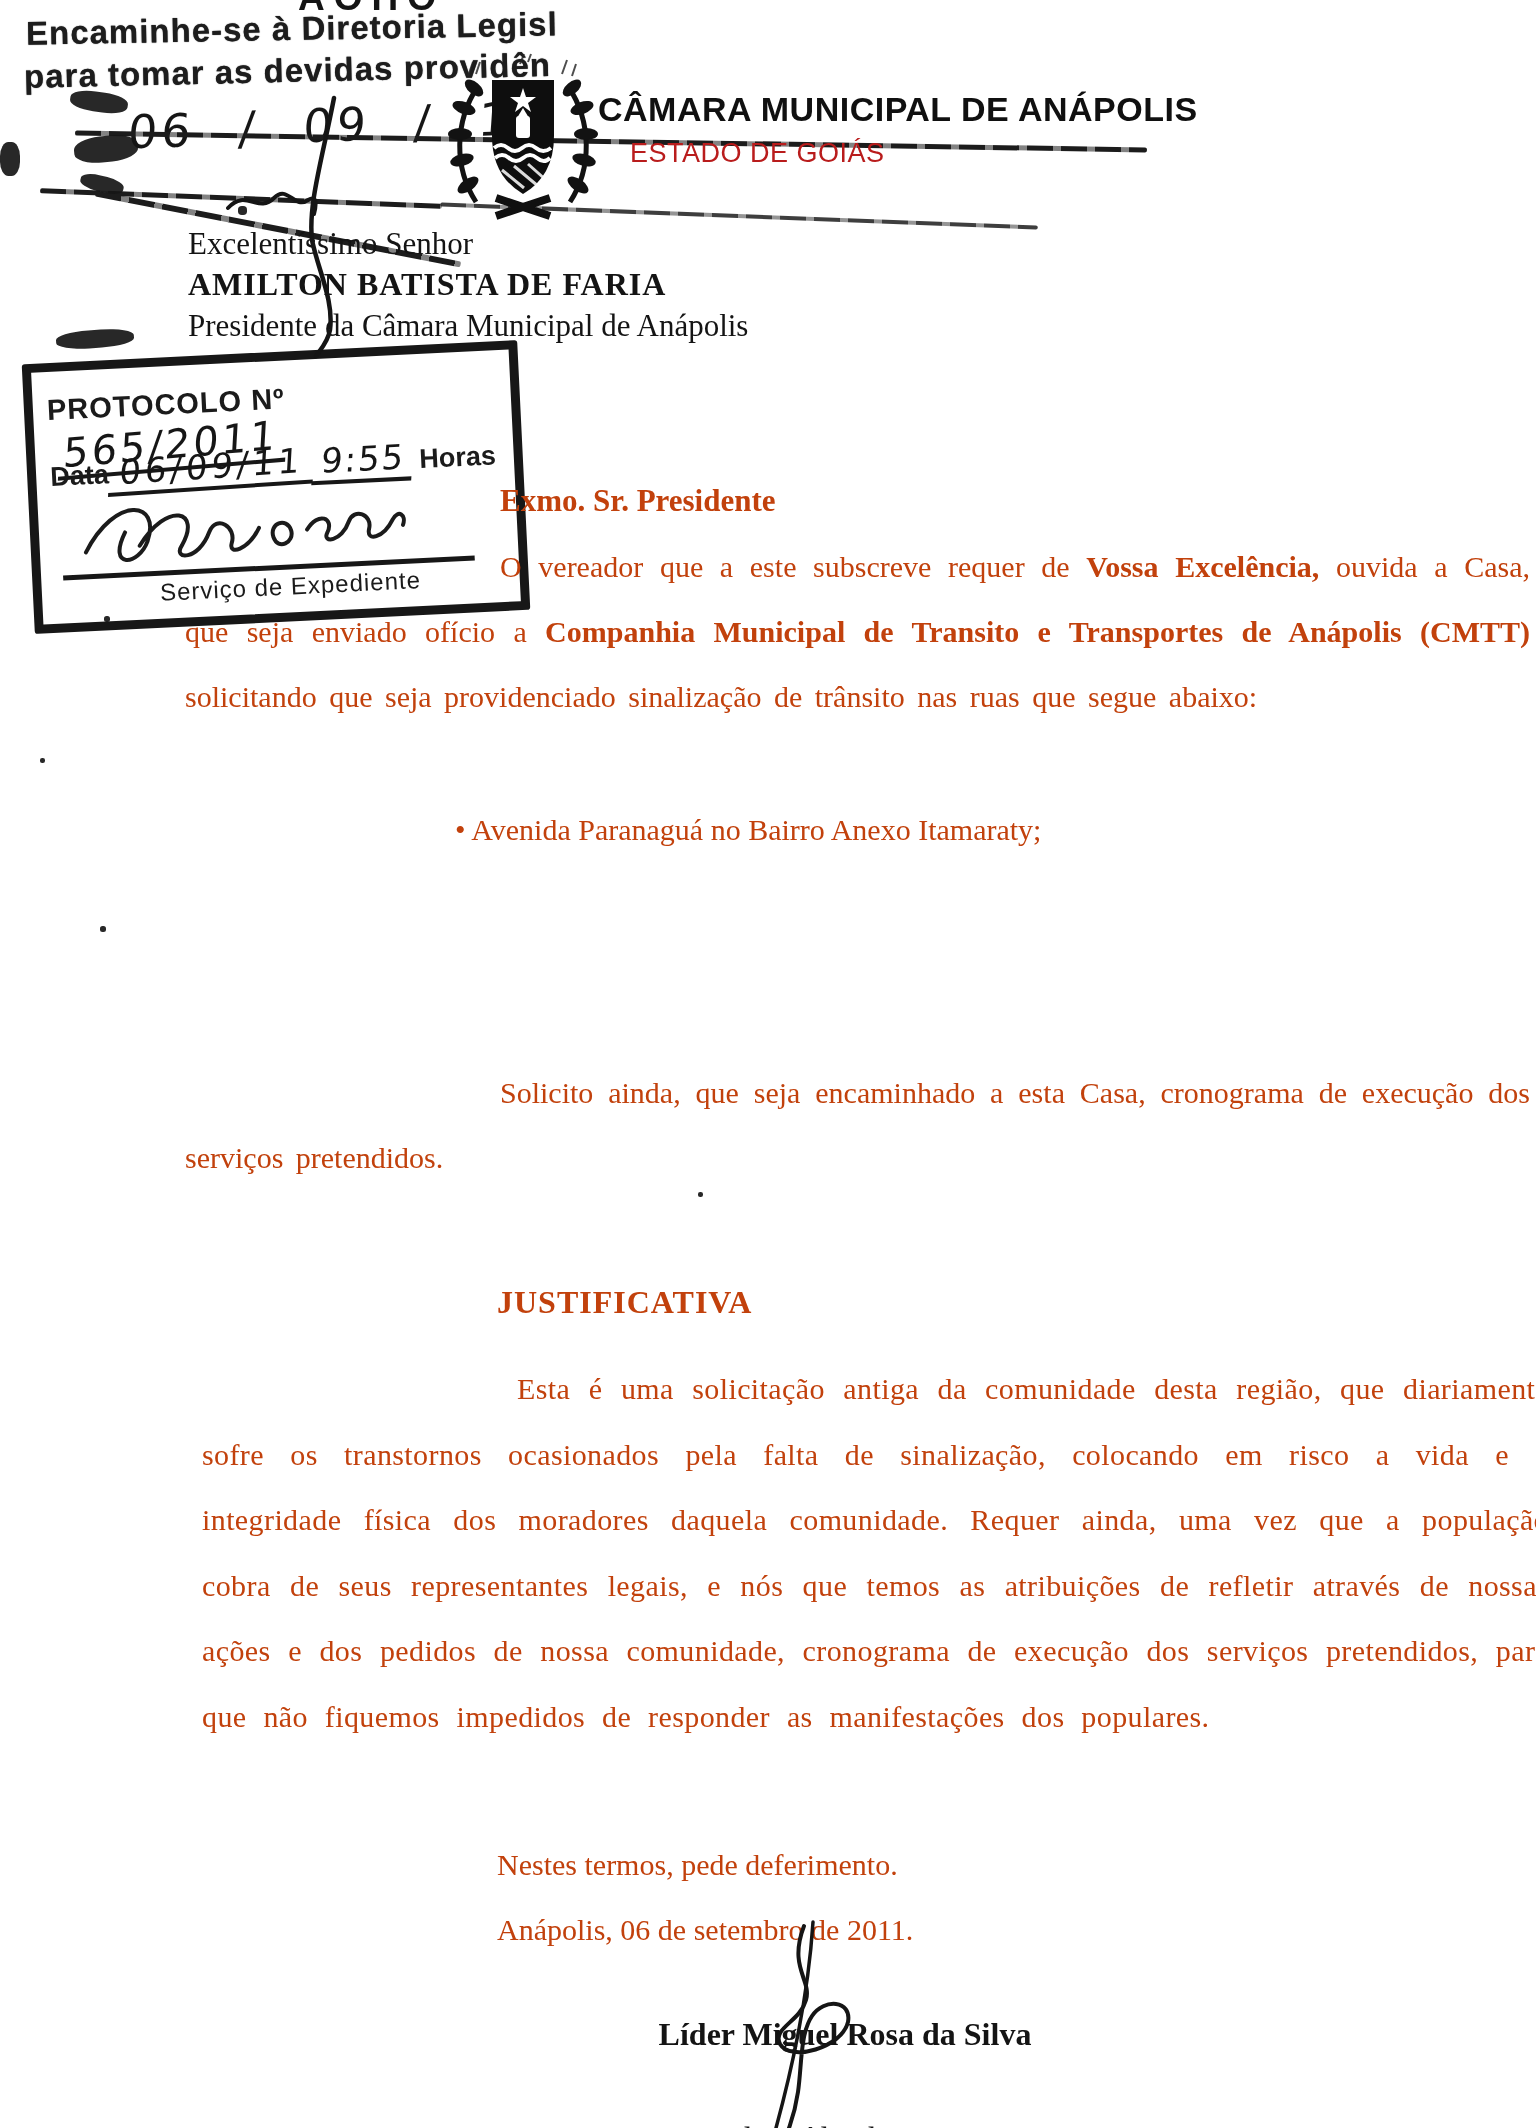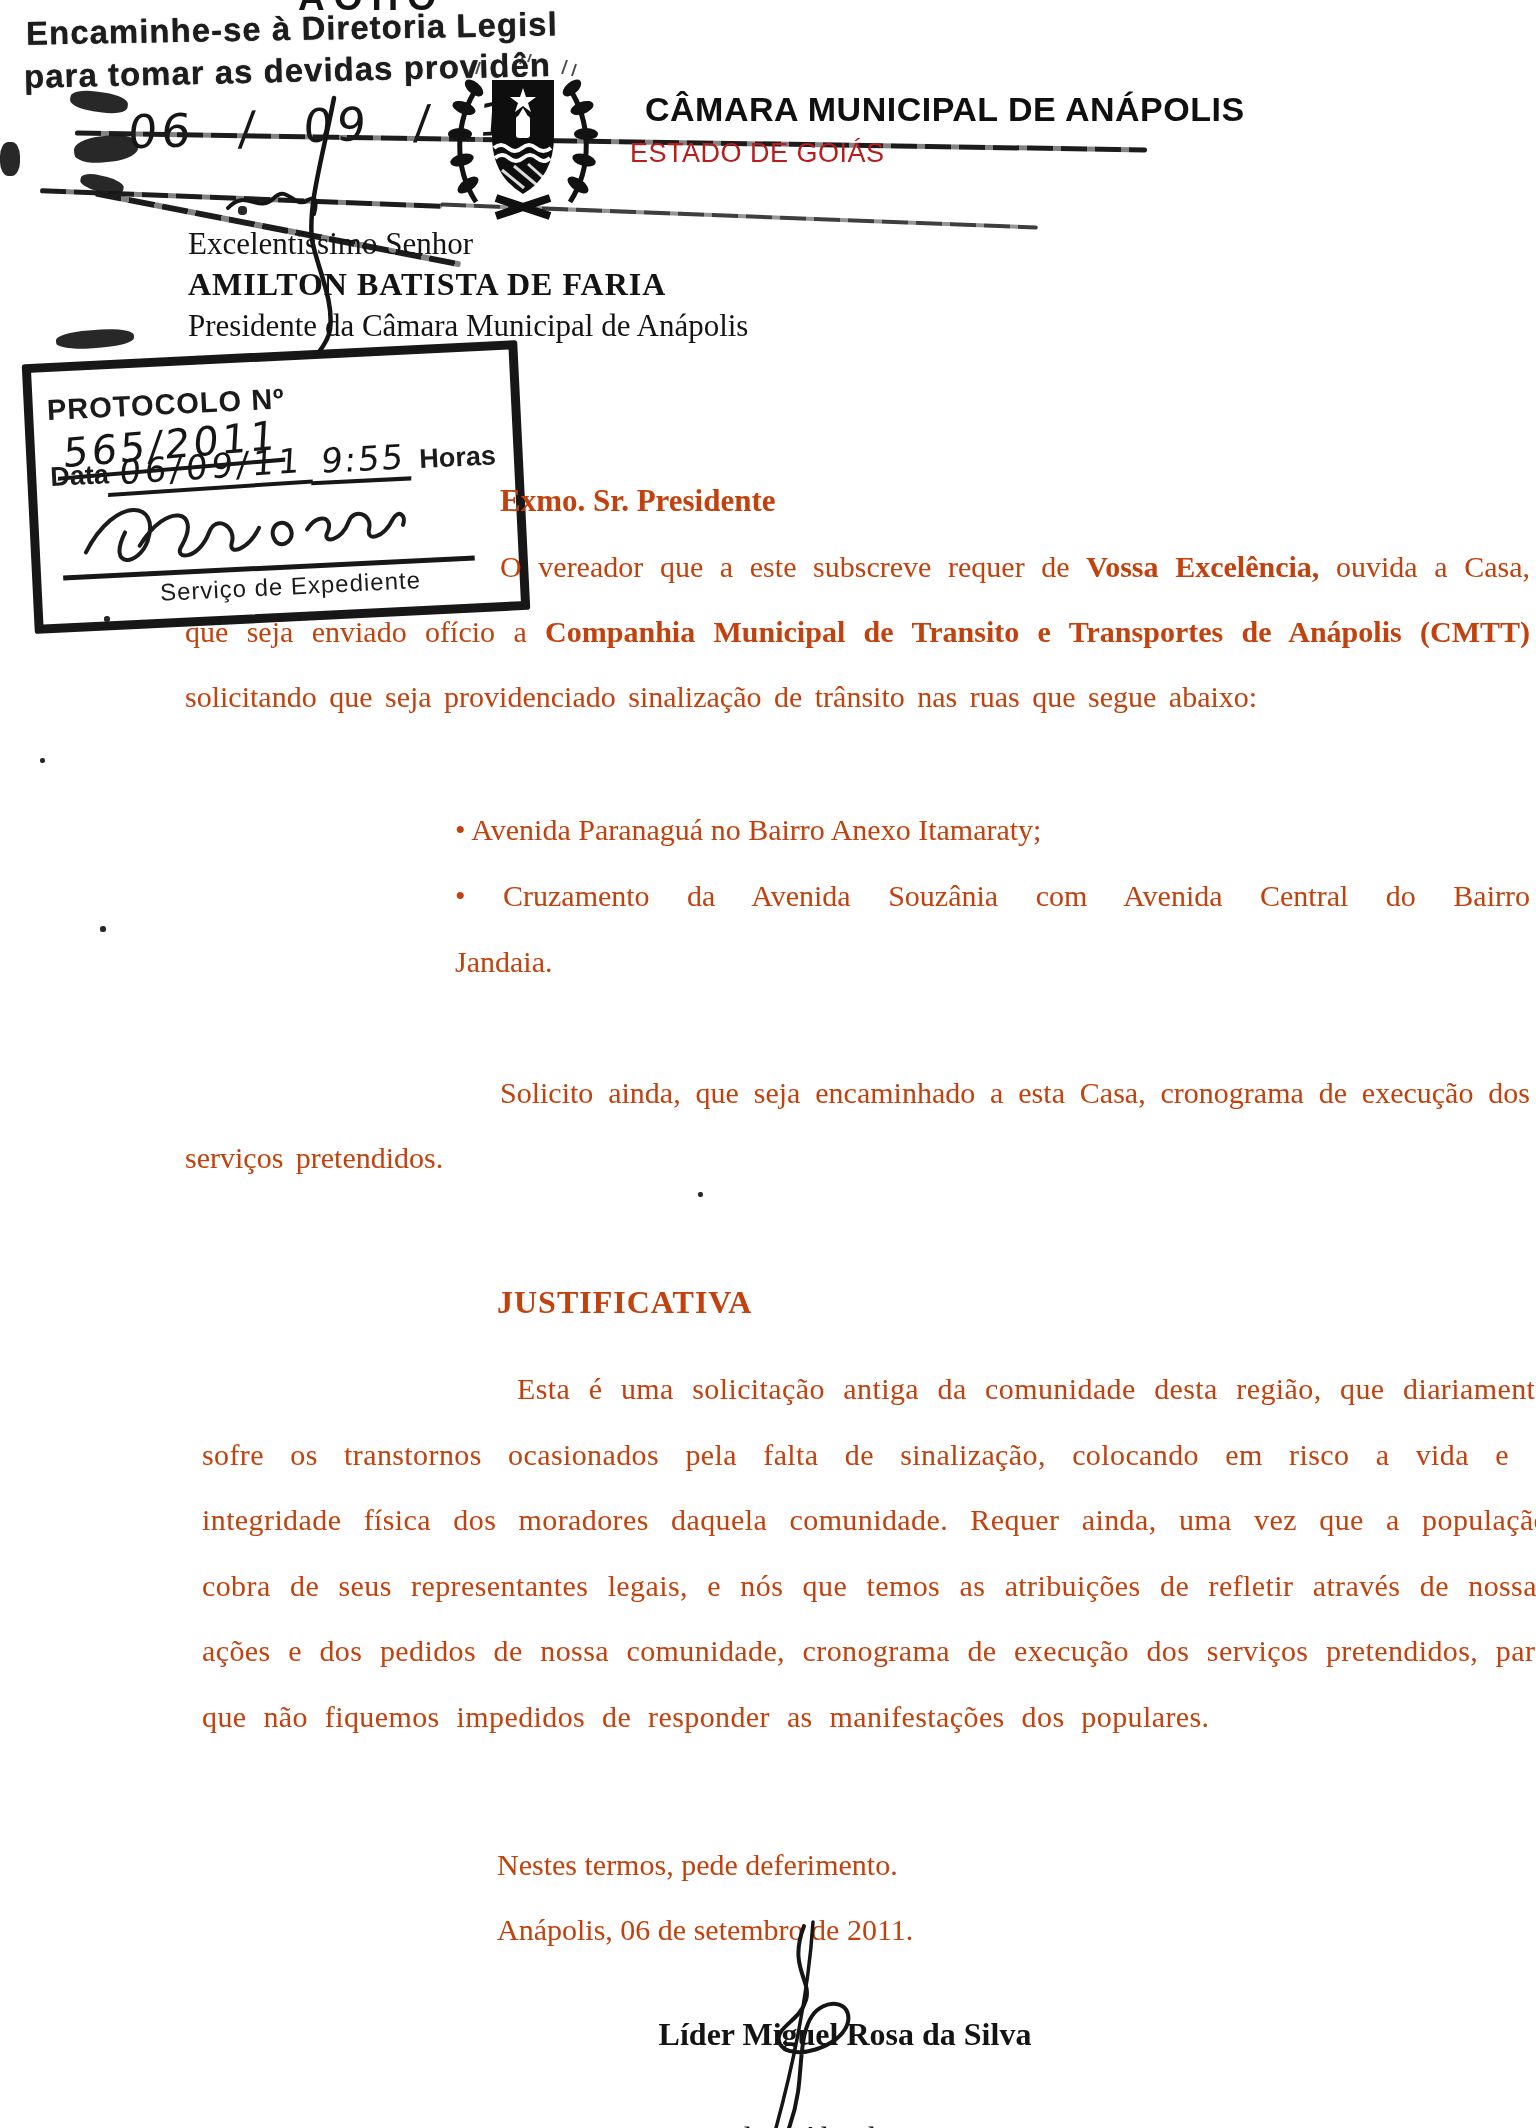--- a/index.html
+++ b/index.html
@@ -18,21 +18,21 @@
   .hand { font-family:"DejaVu Sans", sans-serif; color:#161616; }
   .dispatch-date { left:128px; top:98px; font-size:46px; word-spacing:26px;
                    transform:rotate(-2deg) skewX(-6deg); letter-spacing:4px; }
 
   
   .smear { background:repeating-linear-gradient(90deg,#1c1c1c 0 26px, rgba(28,28,28,.55) 26px 34px);
            height:5px; border-radius:2px; }
   .blob { background:#161616; opacity:.92; border-radius:42%; }
 
   
-  .org-name { left:645px; top:90px; font-family:"Liberation Sans", sans-serif; font-weight:700;
+  .org-name { left:598px; top:90px; font-family:"Liberation Sans", sans-serif; font-weight:700;
               font-size:34px; letter-spacing:.5px; color:#101010; }
   .org-sub  { left:630px; top:138px; font-family:"Liberation Sans", sans-serif;
               font-size:27px; letter-spacing:.5px; color:#b91c1c; }
 
   
   .salutation { left:188px; top:226px; font-size:31px; }
   .addr-name  { left:188px; top:266px; font-size:32px; font-weight:700; letter-spacing:1px; }
   .addr-role  { left:188px; top:308px; font-size:31px; }
 
   
@@ -158,21 +158,20 @@
   <div class="stamp-line"></div>
   <div class="stamp-cap">Serviço de Expediente</div>
 </div>
 
 <div class="abs letter-heading serif30">Exmo. Sr. Presidente</div>
 
 <div class="abs p1 serif30"><span>O vereador que a este subscreve requer de </span><b>Vossa Excelência,</b><span> ouvida a Casa, que seja enviado ofício a </span><b>Companhia Municipal de Transito e Transportes de Anápolis (CMTT)</b><span> solicitando que seja providenciado sinalização de trânsito nas ruas que segue abaixo:</span></div>
 
 <div class="abs bullets serif30">
   <div class="bullet">• Avenida Paranaguá no Bairro Anexo Itamaraty;</div>
-  <div class="bullet bullet-just">• Cruzamento da Avenida Souzânia com Avenida Central do Bairro Jandaia.</div>
 </div>
 
 <div class="abs p2 serif30">Solicito ainda, que seja encaminhado a esta Casa, cronograma de execução dos serviços pretendidos.</div>
 
 <div class="abs j-heading serif30">JUSTIFICATIVA</div>
 <div class="abs j-par serif30">Esta é uma solicitação antiga da comunidade desta região, que diariamente sofre os transtornos ocasionados pela falta de sinalização, colocando em risco a vida e a integridade física dos moradores daquela comunidade. Requer ainda, uma vez que a população cobra de seus representantes legais, e nós que temos as atribuições de refletir através de nossas ações e dos pedidos de nossa comunidade, cronograma de execução dos serviços pretendidos, para que não fiquemos impedidos de responder as manifestações dos populares.</div>
 
 <div class="abs closing1 serif30">Nestes termos, pede deferimento.</div>
 <div class="abs closing2 serif30">Anápolis, 06 de setembro de 2011.</div>
 

